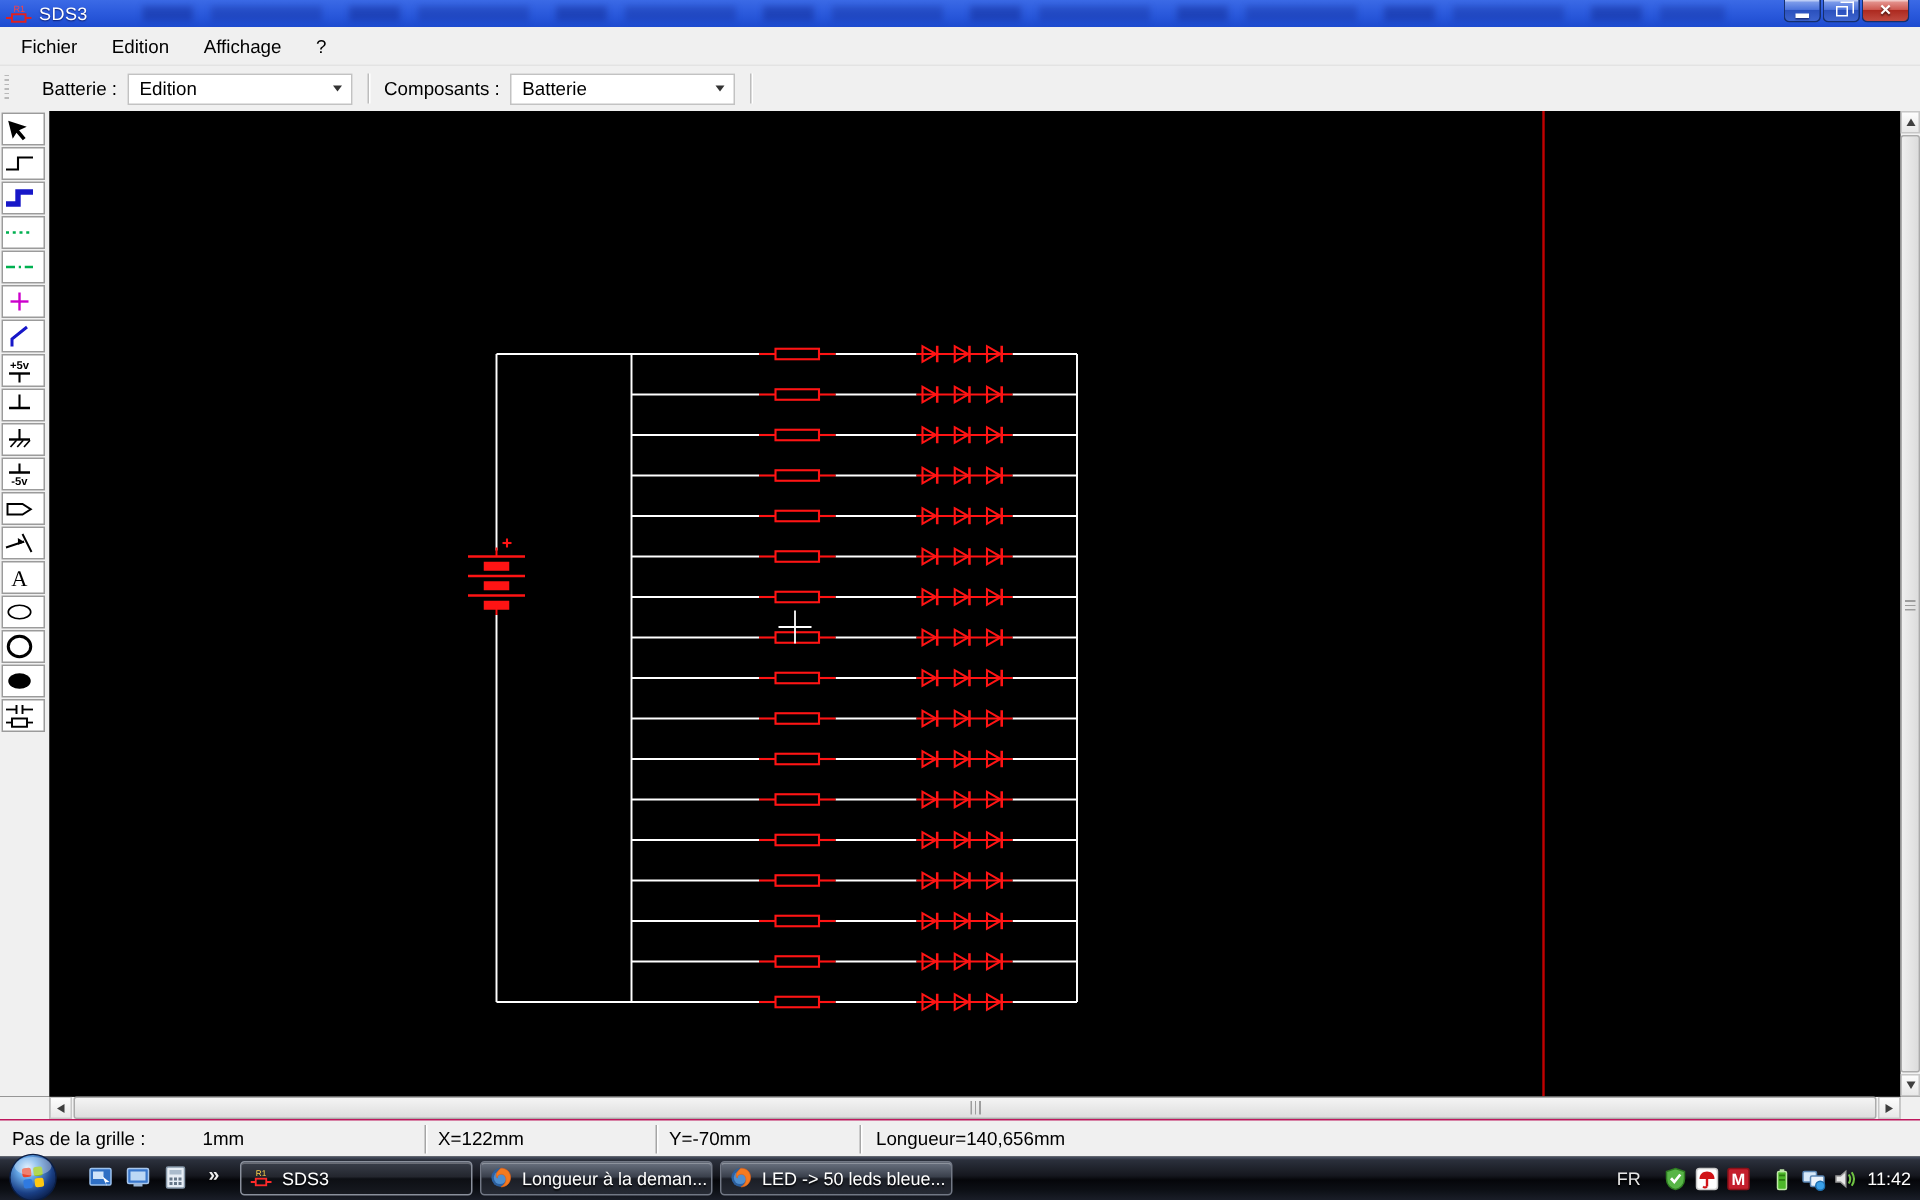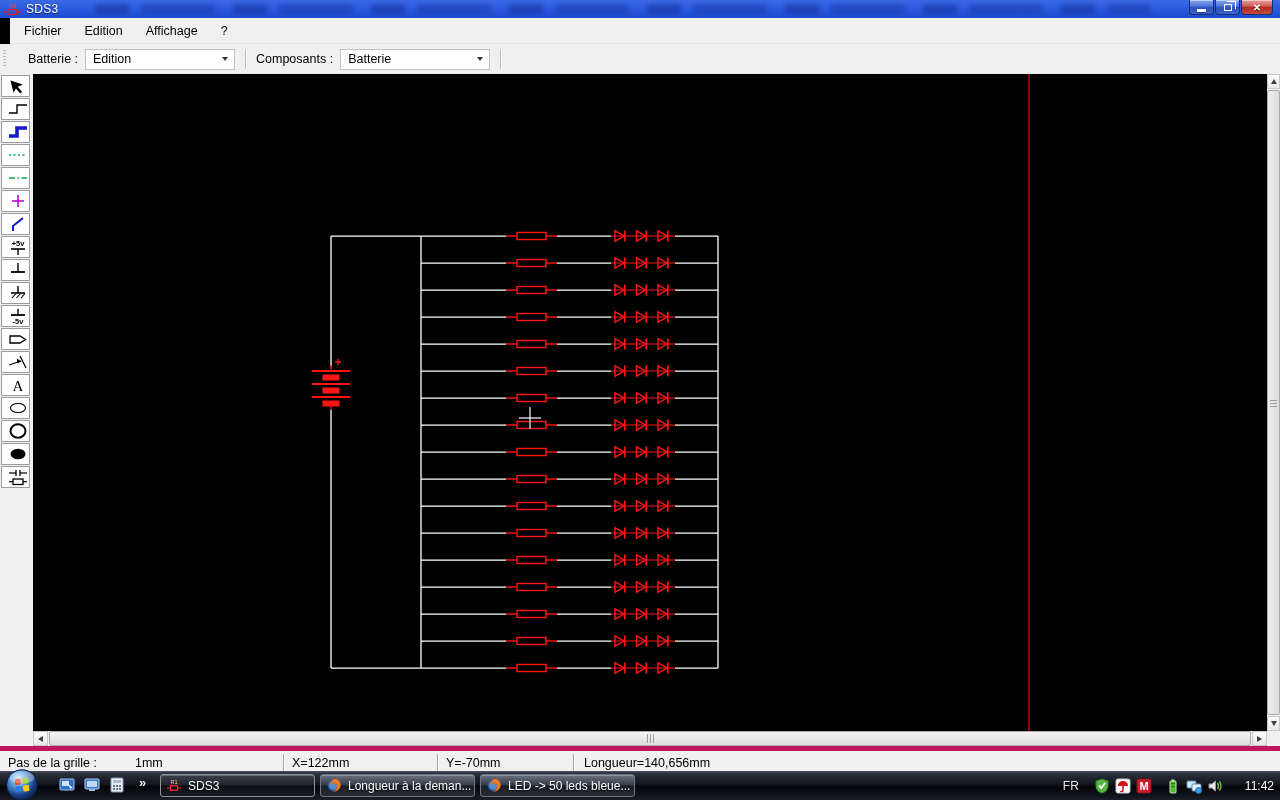--- a/index.html
+++ b/index.html
@@ -29,21 +29,21 @@
     background:linear-gradient(180deg,#e89f9b 0%,#cf5a52 45%,#ad2a20 50%,#c04a40 100%); }
   .glyph-min { width:9px; height:3px; background:#fff; margin-top:6px;
     box-shadow:0 1px 1px rgba(0,0,50,.5); }
   .glyph-restore { width:8px; height:7px; border:1.5px solid #fff; position:relative; }
   .glyph-restore:before { content:""; position:absolute; left:2px; top:-4px;
     width:8px; height:7px; border:1.5px solid #fff; border-bottom:none; border-left:none; }
   .glyph-x { color:#fff; font-size:10px; font-weight:bold; text-shadow:0 1px 1px rgba(0,0,0,.5); }
 
   
   .menubar { height:26px; flex:0 0 26px; background:#f0f0f0; display:flex;
-    align-items:center; border-bottom:1px solid #e3e3e3;margin-left:10px; }
+    align-items:center; border-bottom:1px solid #e3e3e3; }
   .menu-item { font-size:12.5px; color:#000; padding:4px 9px; margin-left:5px; cursor:default; }
 
   
   .toolbar { height:30px; flex:0 0 30px; background:#f0f0f0; display:flex; align-items:center; }
   .grip { width:3px; height:18px; margin:0 9px 0 3px;
     background-image:repeating-linear-gradient(180deg,#b9b9b9 0 1px,transparent 1px 3px); }
   .tlabel { font-size:12.5px; color:#000; margin-right:7px; }
   .combo { height:21px; background:#fff; border:1px solid #c2c2c2; display:flex;
     align-items:center; padding-left:7px; position:relative; margin-right:10px; }
   .combo .val { font-size:12.5px; color:#000; }
@@ -51,21 +51,21 @@
     border-left:3.5px solid transparent; border-right:3.5px solid transparent;
     border-top:4px solid #333; }
   .vsep { width:1px; height:20px; background:#bdbdbd; margin-right:10px;
     box-shadow:1px 0 0 #fff; }
 
   
   .main { position:relative; height:657px; flex:0 0 657px; background:#000; }
   .palette { position:absolute; left:0; top:0; width:33px; height:657px;
     background:#f0f0f0; padding-top:1px; }
   .tool-btn { width:29px; height:22px; margin:0 0 1px 1px; background:#fff;
-    border:1px solid #9b9b9b; display:flex; align-items:center; justify-content:flex-end; }
+    border:1px solid #9b9b9b; display:flex; align-items:center; justify-content:flex-start; }
   .canvas { position:absolute; left:33px; top:0; width:1234px; height:657px;
     background:#000; overflow:hidden; }
   .vscroll { position:absolute; right:0; top:0; width:13px; height:657px;
     background:#f2f2f2; display:flex; flex-direction:column; }
   .sarrow { background:linear-gradient(180deg,#fdfdfd,#e8e8e8); border:1px solid #c7c7c7;
     display:flex; align-items:center; justify-content:center; }
   .vscroll .sarrow { height:15px; width:13px; }
   .vthumb { flex:1; margin:1px 0; background:linear-gradient(90deg,#efefef,#dcdcdc);
     border:1px solid #ababab; border-radius:2px; position:relative; }
   .hgrip { position:absolute; left:2px; right:2px; top:50%; height:7px; margin-top:-3px;
@@ -81,21 +81,21 @@
   .corner.l { width:33px; } .corner.r { width:13px; }
   .hscroll { flex:1; background:#f2f2f2; display:flex; }
   .hscroll .sarrow { width:15px; height:15px; }
   .hthumb { flex:1; margin:0 1px; background:linear-gradient(180deg,#f4f4f4,#dedede);
     border:1px solid #ababab; border-radius:2px; position:relative; }
   .vgrip { position:absolute; top:2px; bottom:2px; left:50%; width:7px; margin-left:-3px;
     background-image:repeating-linear-gradient(90deg,#9d9d9d 0 1px,transparent 1px 3px); }
 
   
   .statusbar { height:25px; flex:0 0 25px; background:#f0f0f0; position:relative;
-    border-top:5px solid #be185d; }
+    border-top:1px solid #be185d; }
   .statusbar span { position:absolute; top:5px; font-size:12.5px; color:#000; white-space:nowrap; }
   .ssep { position:absolute; top:3px; width:1px; height:19px; background:#a6a6a6;
     box-shadow:1px 0 0 #fff; }
 
   
   .taskbar { height:29px; flex:0 0 29px; position:relative;
     background:linear-gradient(180deg,#4d5566 0%,#2b303c 8%,#15171e 44%,#05060a 54%,#0d1016 78%,#1a1e28 100%);
     display:flex; align-items:center; }
   .orb { position:absolute; left:5px; top:-3px; width:34px; height:34px; }
   .ql { position:absolute; left:58px; top:5px; display:flex; gap:7px; }
@@ -109,21 +109,21 @@
     box-shadow:inset 0 1px 0 rgba(255,255,255,.25); }
   .tbtn.active { background:linear-gradient(180deg,#3a3f4a 0%,#23262e 45%,#0d0f14 52%,#171a21 100%);
     border-color:#8a909c; }
   .tbtn .tlabel2 { color:#fff; font-size:12px; white-space:nowrap;
     text-shadow:0 1px 1px rgba(0,0,0,.8); }
   .tray { position:absolute; right:6px; top:0; height:29px; display:flex;
     align-items:center; gap:1px; }
   .lang { color:#e8e8e8; font-size:12px; margin-right:14px; text-shadow:0 1px 1px #000; }
   .tray-icon { width:16px; height:16px; display:inline-flex; }
   .tray-icon.gap { margin-left:8px; }
-  .clock { color:#fff; font-size:12px; margin-left:21px; text-shadow:0 1px 1px #000; }
+  .clock { color:#fff; font-size:12px; margin-left:6px; text-shadow:0 1px 1px #000; }
 </style>
 </head>
 <body>
 
 <div class="window">
 
   <div class="titlebar">
     <span class="app-icon">
       <svg width="18" height="15" viewBox="0 0 18 15">
         <text x="5" y="6" font-size="6" fill="#ff4040" font-family="Liberation Sans, sans-serif">R1</text>

